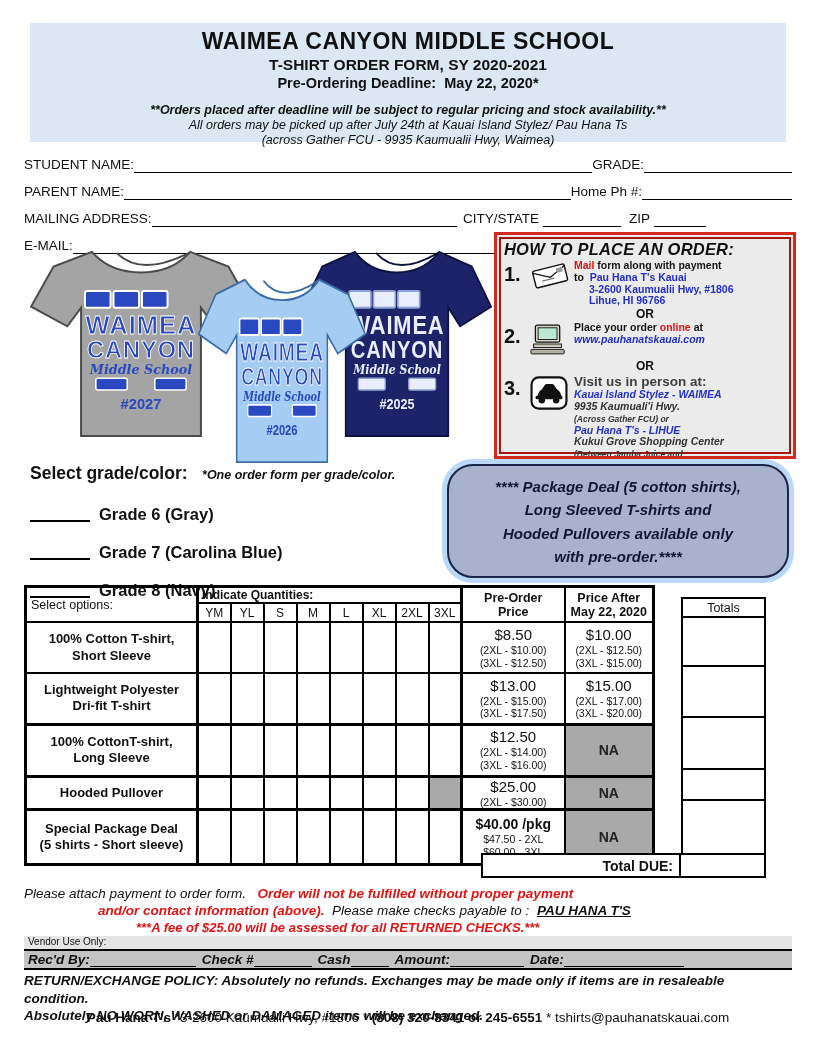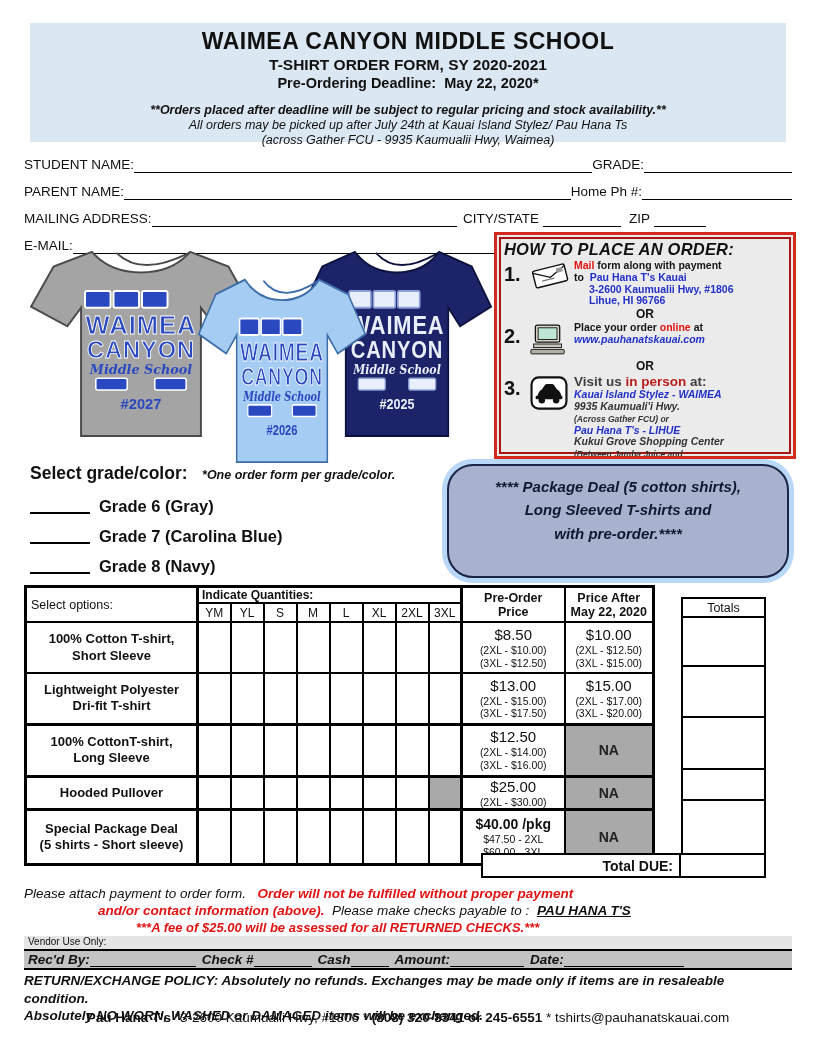--- a/index.html
+++ b/index.html
@@ -37,27 +37,27 @@
   .stx .ln { display:block; }
   .stx .ind { padding-left:15px; }
   .or { text-align:center; font-weight:bold; font-size:12px; line-height:1.1; margin:1px 0; }
   .sg-red { color:#e01212; font-weight:bold; }
   .sg-blue { color:#2230c8; font-weight:bold; }
   .sg-blueital { color:#2230c8; font-weight:bold; font-style:italic; }
   .sg-bold { color:#151515; font-weight:bold; }
   .sg-dark { color:#333; font-weight:bold; font-style:italic; }
   .sg-small { color:#333; font-weight:bold; font-style:italic; font-size:8.5px; }
   .sg-big { font-size:13.5px; font-weight:bold; color:#404040; }
-  .sg-bigred { font-size:13.5px; font-weight:bold; color:#b91c1c; }
+  .sg-bigred { font-size:13.5px; font-weight:bold; color:#404040; }
 
   
   #grade { position:absolute; left:30px; top:463px; width:415px; }
   #grade .ghead { font-size:17.5px; font-weight:bold; }
   #grade .gnote { font-size:12.5px; font-weight:bold; font-style:italic; }
-  .gopt { display:flex; align-items:flex-end; margin-top:8px; height:22px; }
+  .gopt { display:flex; align-items:flex-end; margin-top:16px; height:22px; }
   .gopt .gblank { width:60px; border-bottom:2px solid #000; height:16px; margin-right:9px; }
   .gopt .glab { font-size:16.5px; font-weight:bold; line-height:1; }
 
   
   #bubble { position:absolute; left:447px; top:464px; width:342px; height:114px; background:#a8b2ce;
     border:2.5px solid #1a2547; border-radius:26px; box-shadow:0 0 0 5px #b9d7f6; text-align:center; padding-top:9px; }
   #bubble .bl { font-size:15px; font-weight:bold; font-style:italic; color:#101830; line-height:1.55;text-align:center; }
 
   
   #tbl { position:absolute; left:24px; top:585px; border-collapse:collapse; table-layout:fixed; }
@@ -287,20 +287,21 @@
         <div class="gopt">
           <span class="gblank"></span>
           <span class="glab">Grade 8 (Navy)</span>
         </div>
       </div>
   </div>
 
   <div id="bubble">
     <div class="bl">**** Package Deal (5 cotton shirts),</div>
     <div class="bl">Long Sleeved T-shirts and</div>
+    <div class="bl">Hooded Pullovers available only</div>
     <div class="bl">with pre-order.****</div>
   </div>
 
   <table id="tbl">
     <thead>
         <tr>
           <th class="selopt" rowspan="2">Select options:</th>
           <th class="iq" colspan="8">Indicate Quantities:</th>
           <th class="preh" rowspan="2">
             <div>Pre-Order</div>

